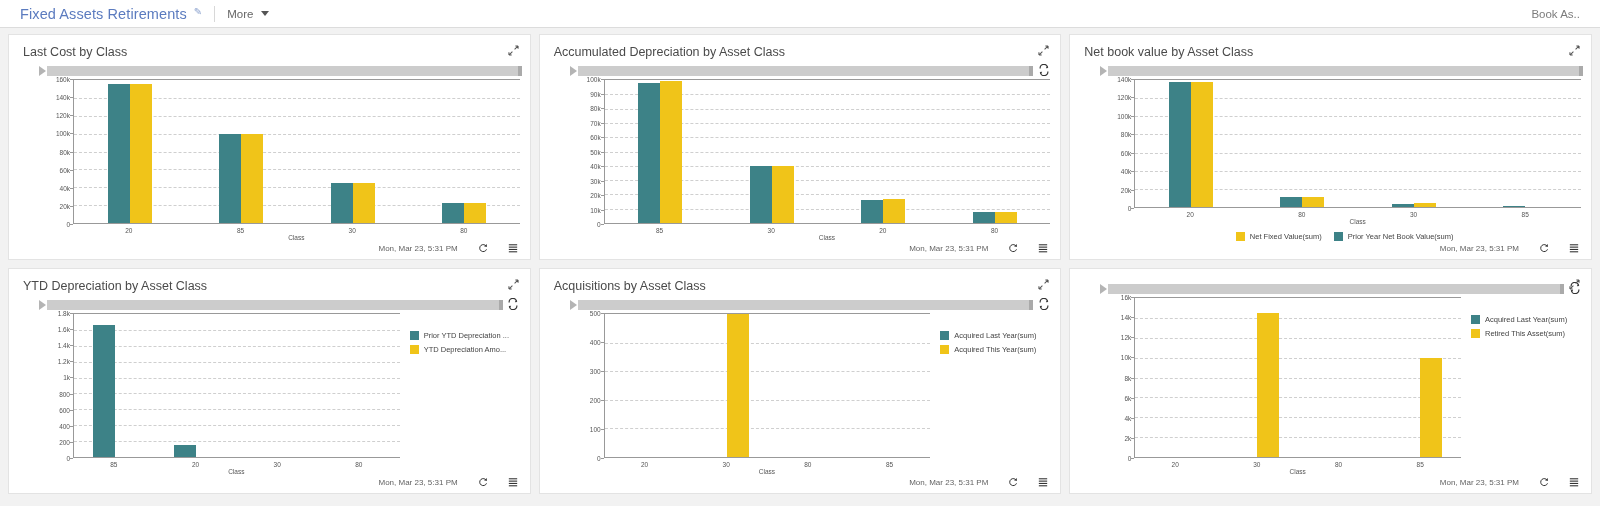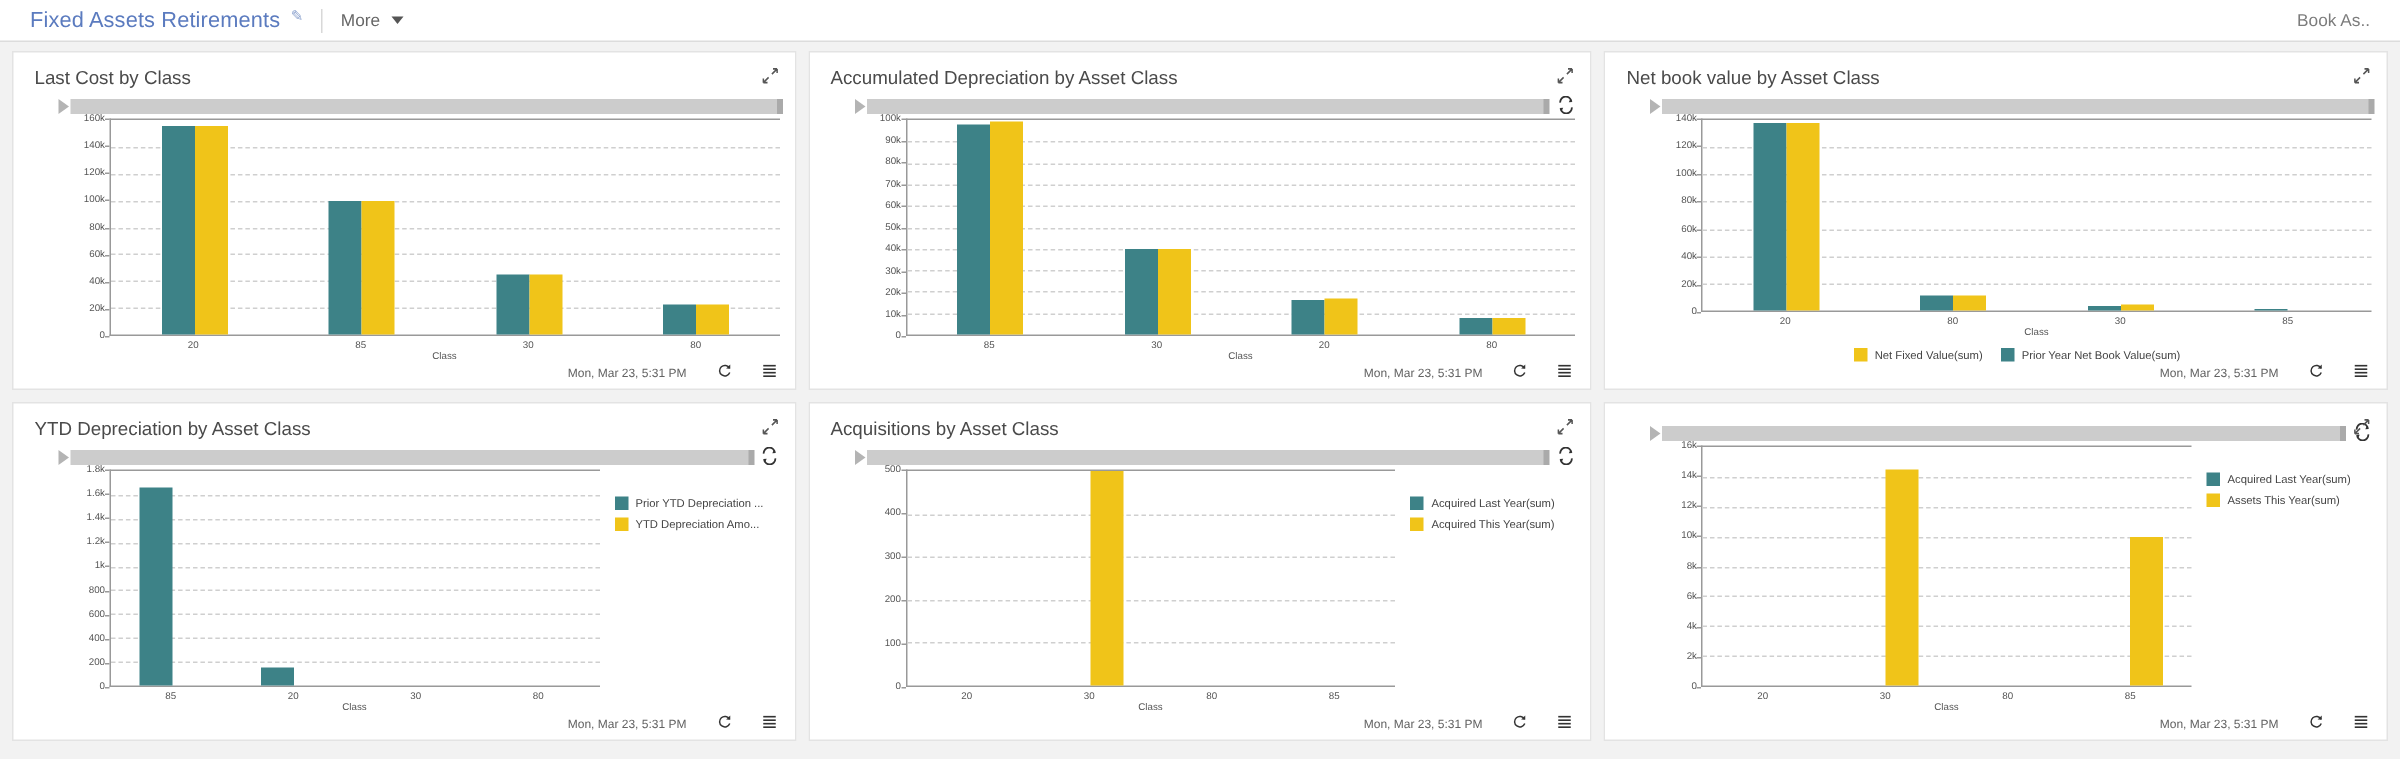--- a/index.html
+++ b/index.html
@@ -845,21 +845,21 @@
             </div>
             <div class="xlabel">Class</div>
           </div>
           <div class="legend-right">
             <div class="lg-item">
               <span class="swatch teal"></span>
               <span>Acquired Last Year(sum)</span>
             </div>
             <div class="lg-item">
               <span class="swatch yellow"></span>
-              <span>Assets This Year(sum)</span>
+              <span>Retired This Asset(sum)</span>
             </div>
           </div>
         </div>
       </div>
       <div class="panel-footer">
         <span class="footer-time">Mon, Mar 23, 5:31 PM</span>
         <span class="footer-icon"><svg viewBox="0 0 12 12" width="10" height="10">
             <path d="M10 4.2 A4.2 4.2 0 1 0 10.2 7.6" stroke="#333" stroke-width="1.2" fill="none"></path>
             <path d="M10.6 1.2 L10.6 4.6 L7.3 4.3 Z" fill="#333"></path>
           </svg></span>

